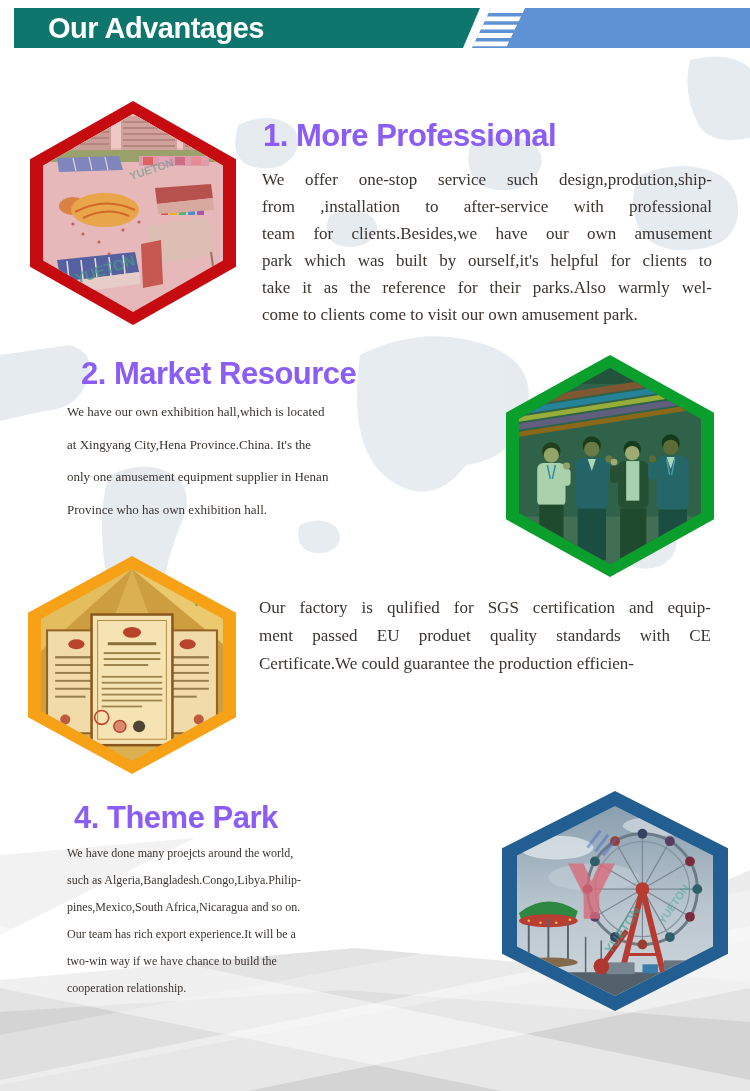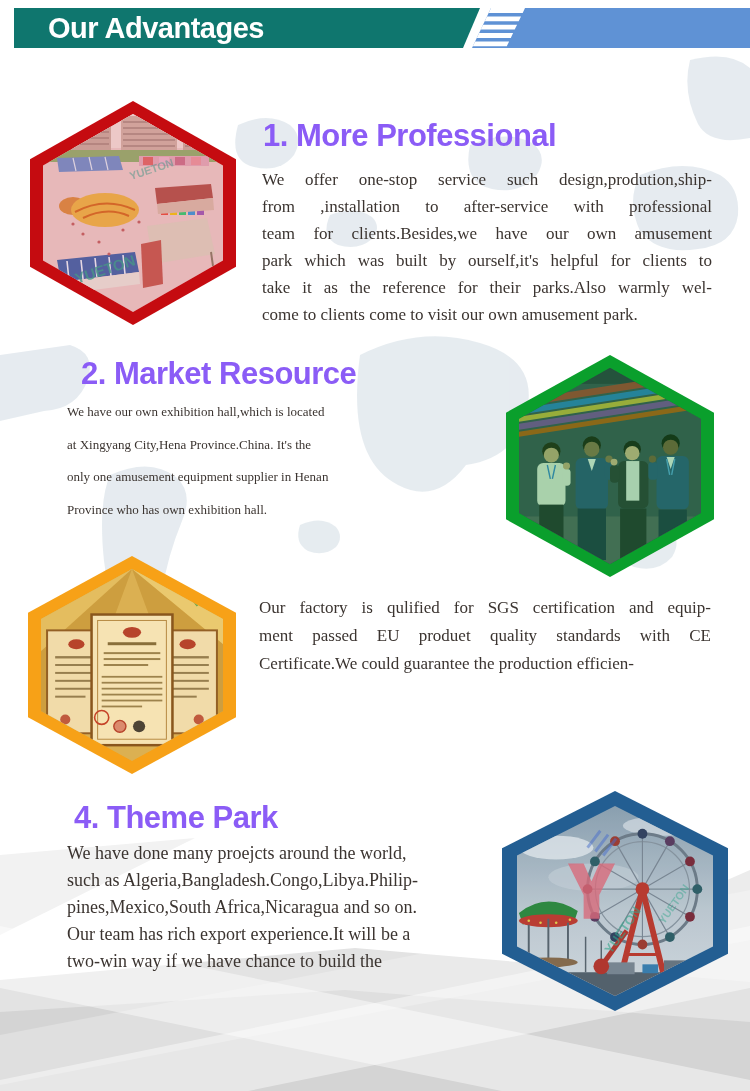--- a/index.html
+++ b/index.html
@@ -58,21 +58,21 @@
   .body-text{
     position:absolute;z-index:3;color:#3b3430;
     font-family:"Liberation Serif",serif;
   }
   .body-text .tline{white-space:nowrap;}
   .justified .tline{white-space:normal;text-align:justify;text-align-last:justify;}
   .justified .tline:last-child{text-align-last:left;}
   #body1{left:262px;top:166px;width:450px;font-size:17px;line-height:27px;}
   #body2{left:67px;top:396px;width:440px;font-size:13px;line-height:32.5px;}
   #body3{left:259px;top:594px;width:452px;font-size:17px;line-height:28px;}
-  #body4{left:67px;top:840px;width:420px;font-size:18px;line-height:27px;}
+  #body4{left:67px;top:840px;width:420px;font-size:12px;line-height:27px;}
 </style>
 </head>
 <body>
 
 <div class="canvas">
 
   <svg class="map-svg" width="750" height="700" viewBox="0 0 750 700">
     <g fill="#d7e0e7" opacity="0.62" stroke="none">
       <path d="M690,5 q40,-10 60,8 l0,70 q-40,8 -52,-14 q-16,-32 -8,-64 z"></path>
       <path d="M640,120 q45,-18 80,0 q20,12 18,40 q-4,30 -40,34 q-40,6 -58,-18 q-14,-30 0,-56 z"></path>
@@ -135,20 +135,21 @@
       <div class="tline">Our factory is qulified for SGS certification and equip-</div>
       <div class="tline">ment passed EU produet quality standards with CE</div>
       <div class="tline">Certificate.We could guarantee the  production efficien-</div>
     </div>
   <div class="body-text" id="body4">
       <div class="tline">We have done many proejcts around the world,</div>
       <div class="tline">such as Algeria,Bangladesh.Congo,Libya.Philip-</div>
       <div class="tline">pines,Mexico,South Africa,Nicaragua and so on.</div>
       <div class="tline">Our team has rich export experience.It will be a</div>
       <div class="tline">two-win way if we have chance to build the</div>
+      <div class="tline">cooperation relationship.</div>
     </div>
 
   <div class="hex" id="hex1" style="background: rgb(197, 11, 16);">
     <div class="hex-in">
       <svg viewBox="0 0 180 198" preserveAspectRatio="none">
         <rect width="180" height="198" fill="#e9c9c7"></rect>
         <rect width="180" height="34" fill="#f0dcd7"></rect>
         <rect x="28" y="6" width="40" height="30" fill="#c8a89d"></rect>
         <rect x="78" y="2" width="56" height="34" fill="#cfb0a4"></rect>
         <rect x="140" y="8" width="30" height="28" fill="#c8a89d"></rect>

